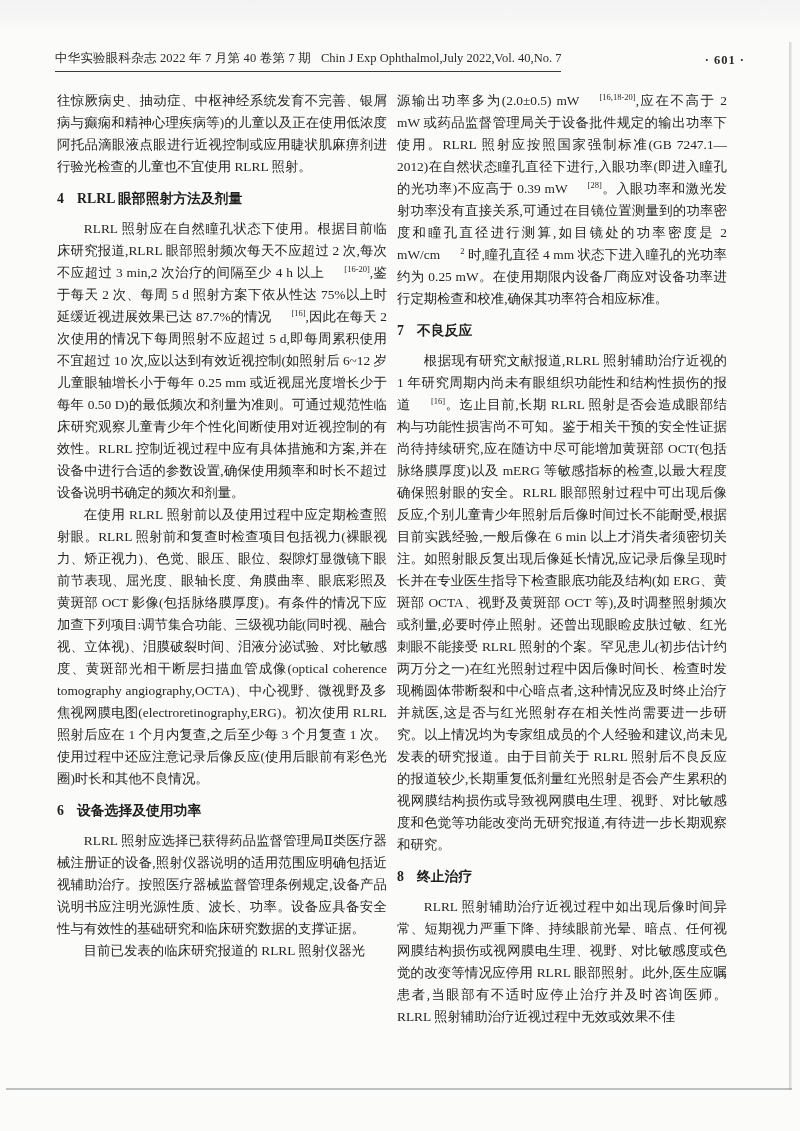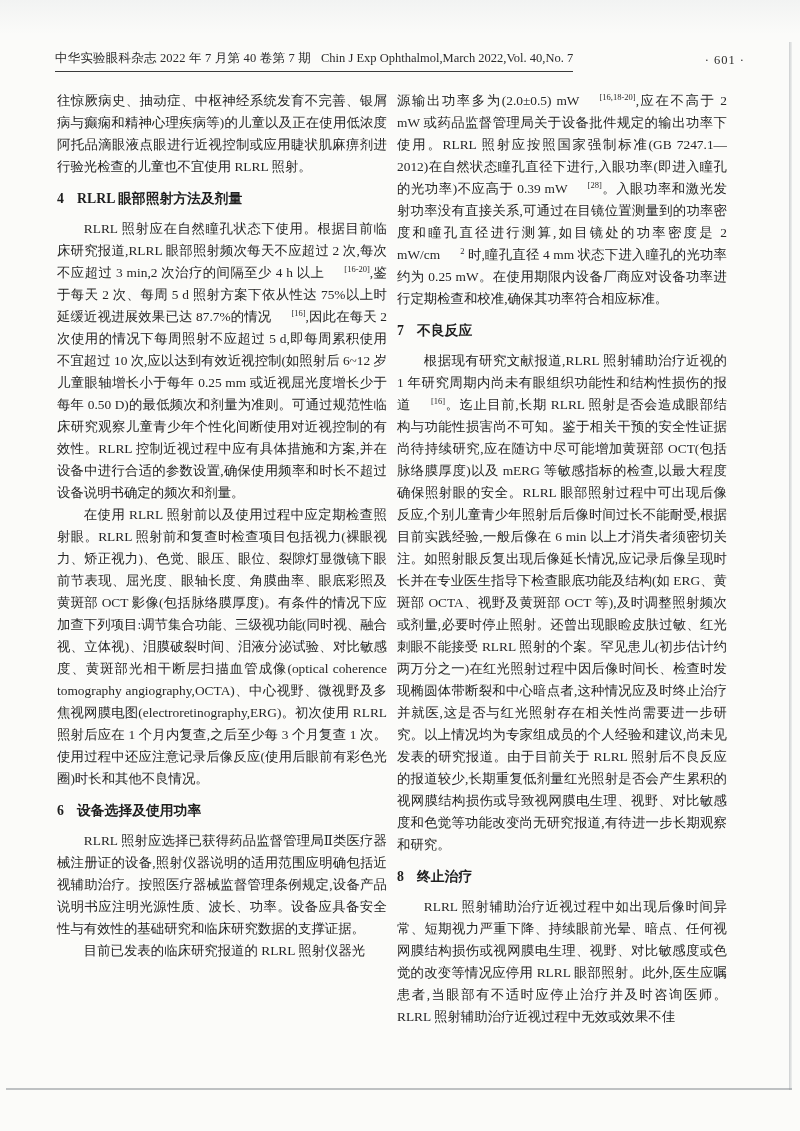--- a/index.html
+++ b/index.html
@@ -17,21 +17,21 @@
     display: flex; justify-content: space-between; align-items: flex-end;
     font-size: 12.5px; color: #2b2b2b;
     white-space: nowrap;
   }
   .header-journal {
     border-bottom: 1.5px solid #3a3a3a;
     padding-bottom: 4px;
   }
   .header-journal .cn { letter-spacing: 0.2px; }
   .header-journal .en { margin-left: 10px; }
-  .page-no { padding-bottom: 4px; letter-spacing: 1px; }
+  .page-no { padding-bottom: 4px; letter-spacing: 1px; font-weight: bold; }
 
   .columns {
     position: absolute;
     top: 90px; left: 57px;
     width: 686px;
     display: flex; gap: 10px;
   }
   .col {
     width: 330px;
     font-size: 13.4px;
@@ -74,21 +74,21 @@
     background: linear-gradient(to bottom, rgba(225,228,230,0.35), rgba(225,228,230,0));
   }
 </style>
 </head>
 <body>
 
 <div class="scan-shade-top"></div>
 
 <header class="page-header">
   <div class="header-journal">
-    <span class="cn">中华实验眼科杂志 2022 年 7 月第 40 卷第 7 期</span><span class="en">Chin J Exp Ophthalmol,March 2022,Vol. 40,No. 7</span>
+    <span class="cn">中华实验眼科杂志 2022 年 7 月第 40 卷第 7 期</span><span class="en">Chin J Exp Ophthalmol,July 2022,Vol. 40,No. 7</span>
   </div>
   <div class="page-no">· 601 ·</div>
 </header>
 
 <main class="columns">
   <section class="col">
       <p><span>往惊厥病史、抽动症、中枢神经系统发育不完善、银屑病与癫痫和精神心理疾病等)的儿童以及正在使用低浓度阿托品滴眼液点眼进行近视控制或应用睫状肌麻痹剂进行验光检查的儿童也不宜使用 RLRL 照射。</span></p>
       <h3><span class="hnum">4</span><span>RLRL 眼部照射方法及剂量</span></h3>
       <p class="indent"><span>RLRL 照射应在自然瞳孔状态下使用。根据目前临床研究报道,RLRL 眼部照射频次每天不应超过 2 次,每次不应超过 3 min,2 次治疗的间隔至少 4 h 以上</span><sup>[16-20]</sup><span>,鉴于每天 2 次、每周 5 d 照射方案下依从性达 75%以上时延缓近视进展效果已达 87.7%的情况</span><sup>[16]</sup><span>,因此在每天 2 次使用的情况下每周照射不应超过 5 d,即每周累积使用不宜超过 10 次,应以达到有效近视控制(如照射后 6~12 岁儿童眼轴增长小于每年 0.25 mm 或近视屈光度增长少于每年 0.50 D)的最低频次和剂量为准则。可通过规范性临床研究观察儿童青少年个性化间断使用对近视控制的有效性。RLRL 控制近视过程中应有具体措施和方案,并在设备中进行合适的参数设置,确保使用频率和时长不超过设备说明书确定的频次和剂量。</span></p>
       <p class="indent"><span>在使用 RLRL 照射前以及使用过程中应定期检查照射眼。RLRL 照射前和复查时检查项目包括视力(裸眼视力、矫正视力)、色觉、眼压、眼位、裂隙灯显微镜下眼前节表现、屈光度、眼轴长度、角膜曲率、眼底彩照及黄斑部 OCT 影像(包括脉络膜厚度)。有条件的情况下应加查下列项目:调节集合功能、三级视功能(同时视、融合视、立体视)、泪膜破裂时间、泪液分泌试验、对比敏感度、黄斑部光相干断层扫描血管成像(optical coherence tomography angiography,OCTA)、中心视野、微视野及多焦视网膜电图(electroretinography,ERG)。初次使用 RLRL 照射后应在 1 个月内复查,之后至少每 3 个月复查 1 次。使用过程中还应注意记录后像反应(使用后眼前有彩色光圈)时长和其他不良情况。</span></p>

